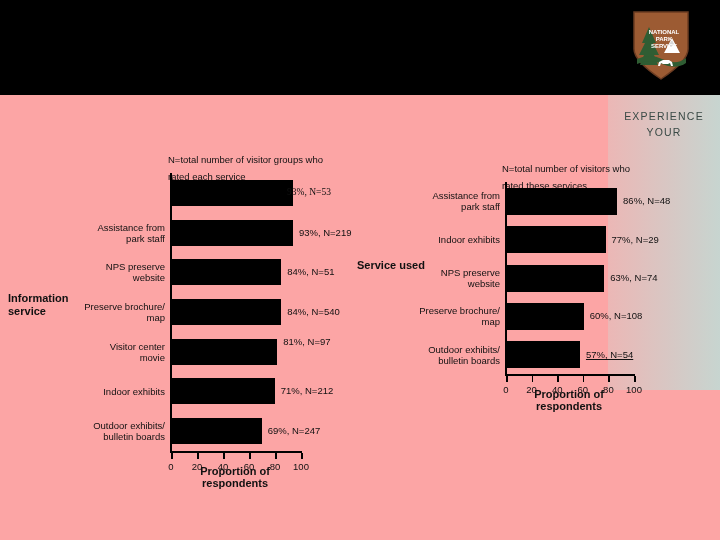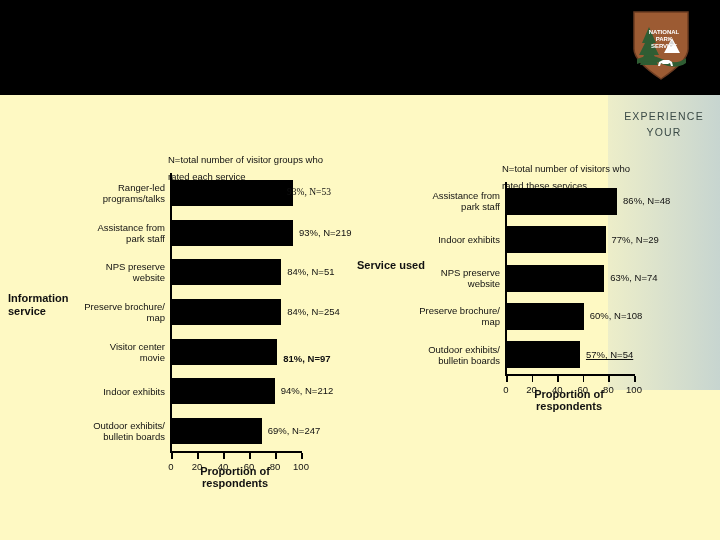--- a/index.html
+++ b/index.html
@@ -13,21 +13,21 @@
     position: relative;
     overflow: hidden;
     font-family: "Liberation Sans", sans-serif;
     color: #111;
   }
 
   
   #slide {
     position: absolute;
     inset: 0;
-    background: #fef9c3;
+    background: #fca5a5;
   }
   #header-band {
     position: absolute;
     left: 0; top: 0;
     width: 720px; height: 95px;
     background: #000000;
   }
   #nps-logo {
     position: absolute;
     left: 628px; top: 9px;
@@ -160,40 +160,38 @@
 
   <div class="chart" id="chart-left" style="left:0px; top:140px; width:360px; height:350px;">
     <div class="chart-note" style="left:168px; top:11px; width:190px;">N=total number of visitor groups who
 rated each service</div>
     <div class="axis-title-y" style="left:8px; top:152px; width:86px;">Information
 service</div>
     <div class="plot" id="plot-left" style="left:170px; top:33px; width:130px; height:278px;">
       <div class="axis-line-y" style="height: 280px;"></div>
     <div class="bar" style="top: 6.85714px; height: 26px; width: 120.9px; background: rgb(0, 0, 0);"></div>
         <div class="bar-value" style="left: 117px; top: 13.8571px; font-family: Liberation Serif, serif;">93%, N=53</div>
-        <div class="cat-label" style="width: 92px; left: -97px; top: 8.85714px;">Ranger-led
-programs/talks</div>
         <div class="bar" style="top: 46.5714px; height: 26px; width: 120.9px; background: rgb(0, 0, 0);"></div>
         <div class="bar-value" style="left: 128.9px; top: 53.5714px;">93%, N=219</div>
         <div class="cat-label" style="width: 92px; left: -97px; top: 48.5714px;">Assistance from
 park staff</div>
         <div class="bar" style="top: 86.2857px; height: 26px; width: 109.2px; background: rgb(0, 0, 0);"></div>
         <div class="bar-value" style="left: 117.2px; top: 93.2857px;">84%, N=51</div>
         <div class="cat-label" style="width: 92px; left: -97px; top: 88.2857px;">NPS preserve
 website</div>
         <div class="bar" style="top: 126px; height: 26px; width: 109.2px; background: rgb(0, 0, 0);"></div>
-        <div class="bar-value" style="left: 117.2px; top: 133px;">84%, N=254</div>
+        <div class="bar-value" style="left: 117.2px; top: 133px;">84%, N=540</div>
         <div class="cat-label" style="width: 92px; left: -97px; top: 128px;">Preserve brochure/
 map</div>
         <div class="bar" style="top: 165.714px; height: 26px; width: 105.3px; background: rgb(0, 0, 0);"></div>
-        <div class="bar-value" style="left: 113.3px; top: 180px; font-weight: bold;">81%, N=97</div>
+        <div class="bar-value" style="left: 113.3px; top: 163px;">81%, N=97</div>
         <div class="cat-label" style="width: 92px; left: -97px; top: 167.714px;">Visitor center
 movie</div>
         <div class="bar" style="top: 205.429px; height: 26px; width: 102.7px; background: rgb(0, 0, 0);"></div>
-        <div class="bar-value" style="left: 110.7px; top: 212.429px;">94%, N=212</div>
+        <div class="bar-value" style="left: 110.7px; top: 212.429px;">71%, N=212</div>
         <div class="cat-label" style="width: 92px; left: -97px; top: 212.929px;">Indoor exhibits</div>
         <div class="bar" style="top: 245.143px; height: 26px; width: 89.7px; background: rgb(0, 0, 0);"></div>
         <div class="bar-value" style="left: 97.7px; top: 252.143px;">69%, N=247</div>
         <div class="cat-label" style="width: 92px; left: -97px; top: 247.143px;">Outdoor exhibits/
 bulletin boards</div>
         <div class="axis-line-x" style="top: 278px; width: 132px;"></div>
         <div class="tick" style="left: 1px; top: 280px;"></div>
         <div class="tick-label" style="left: 1px; top: 288px;">0</div>
         <div class="tick" style="left: 27px; top: 280px;"></div>
         <div class="tick-label" style="left: 27px; top: 288px;">20</div>

